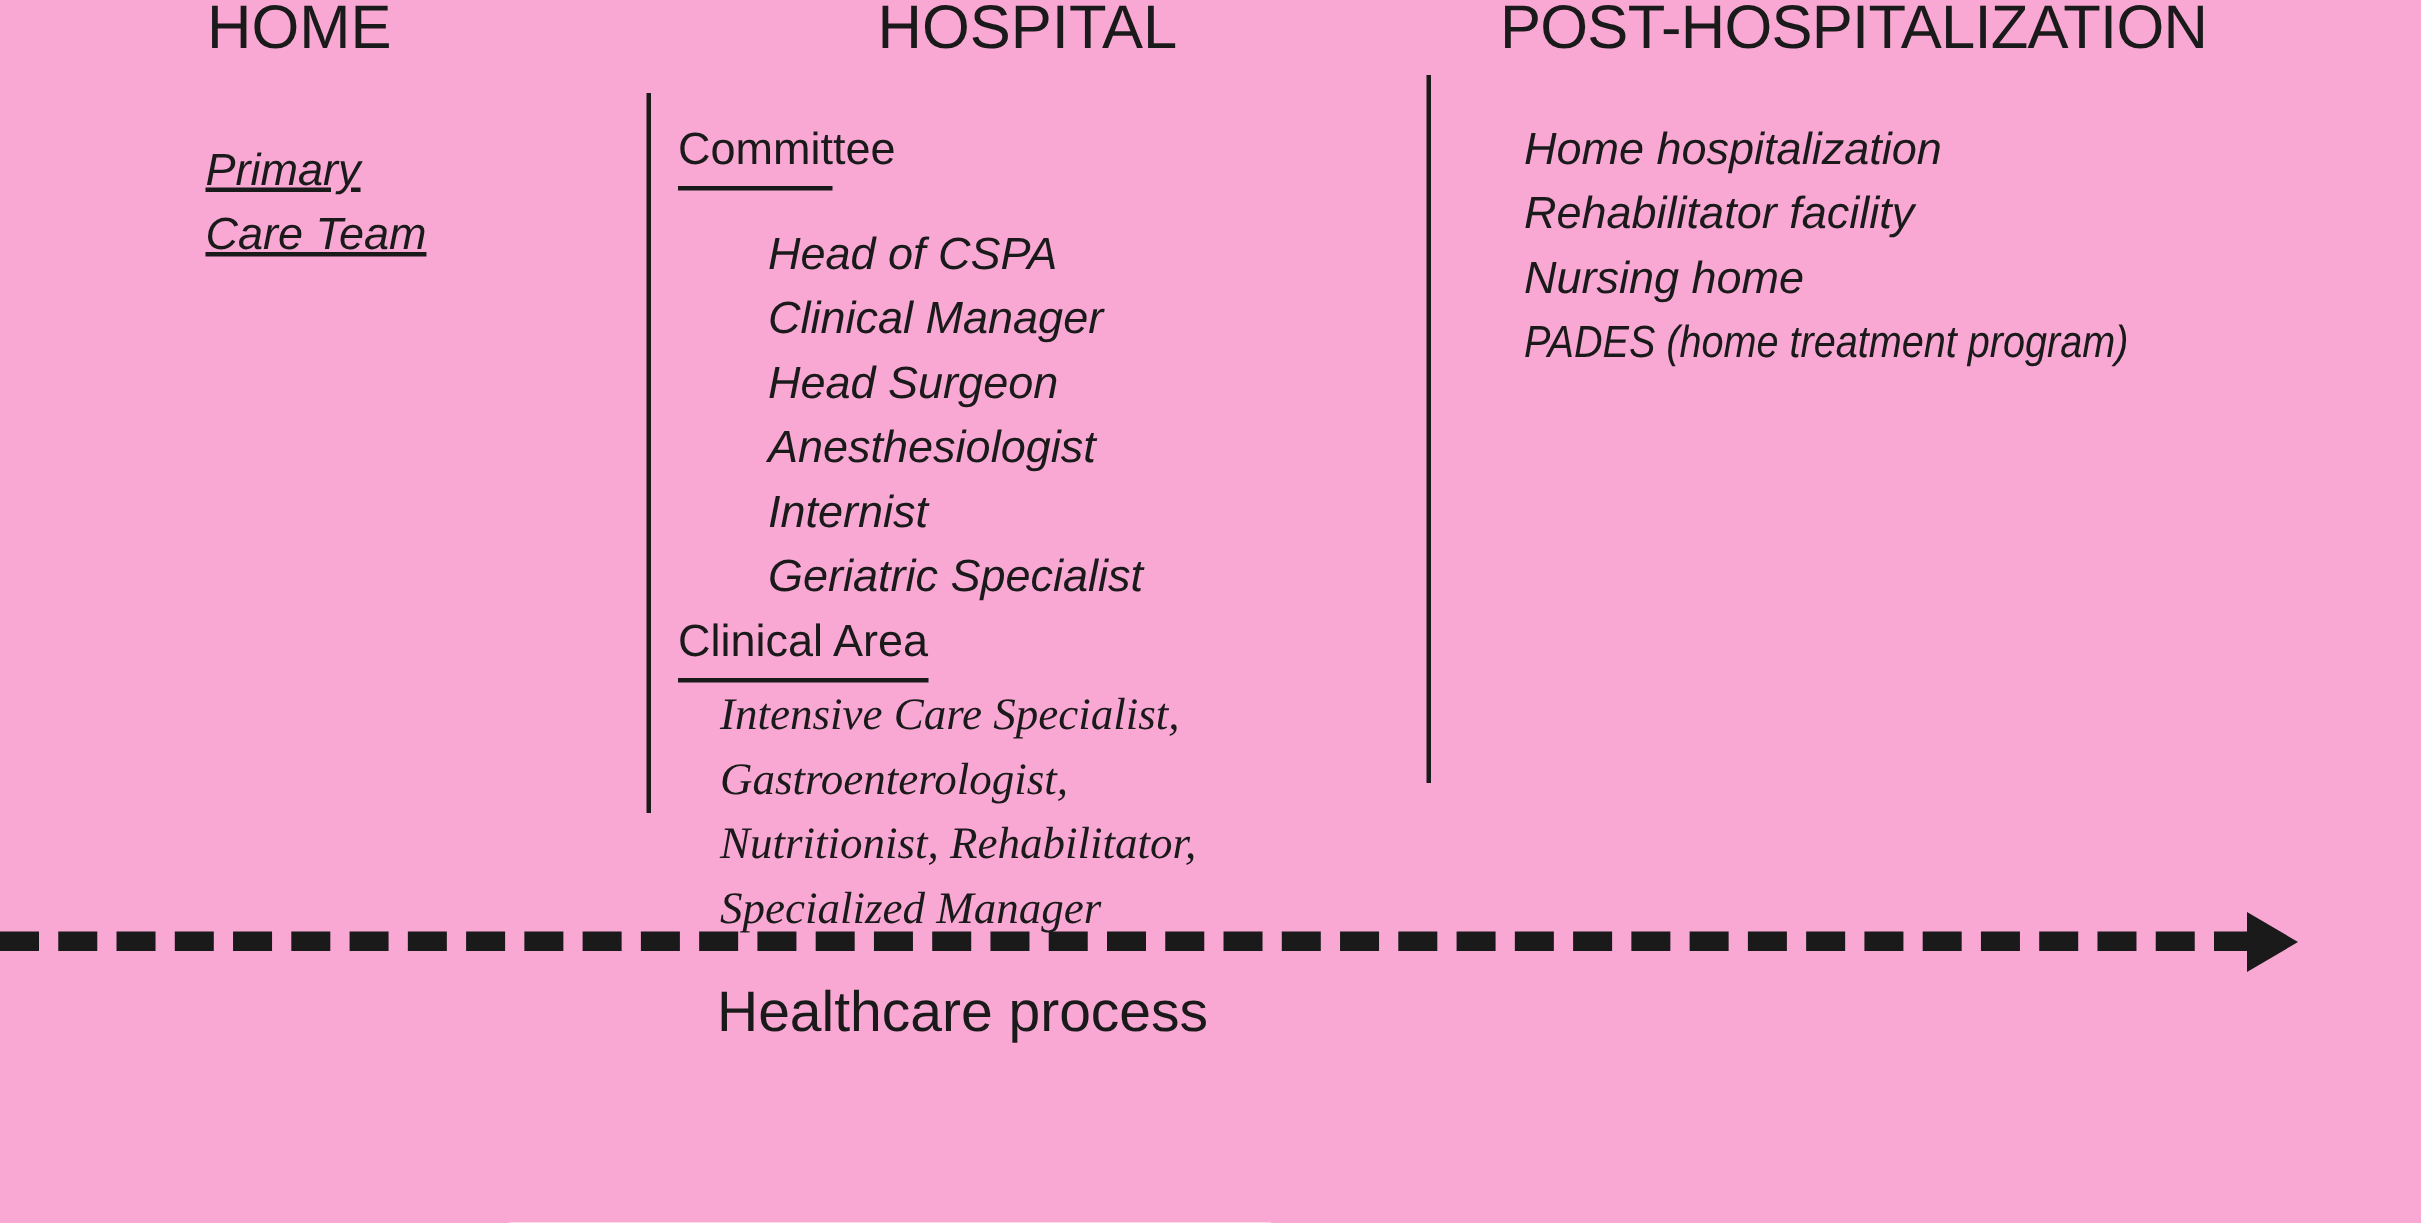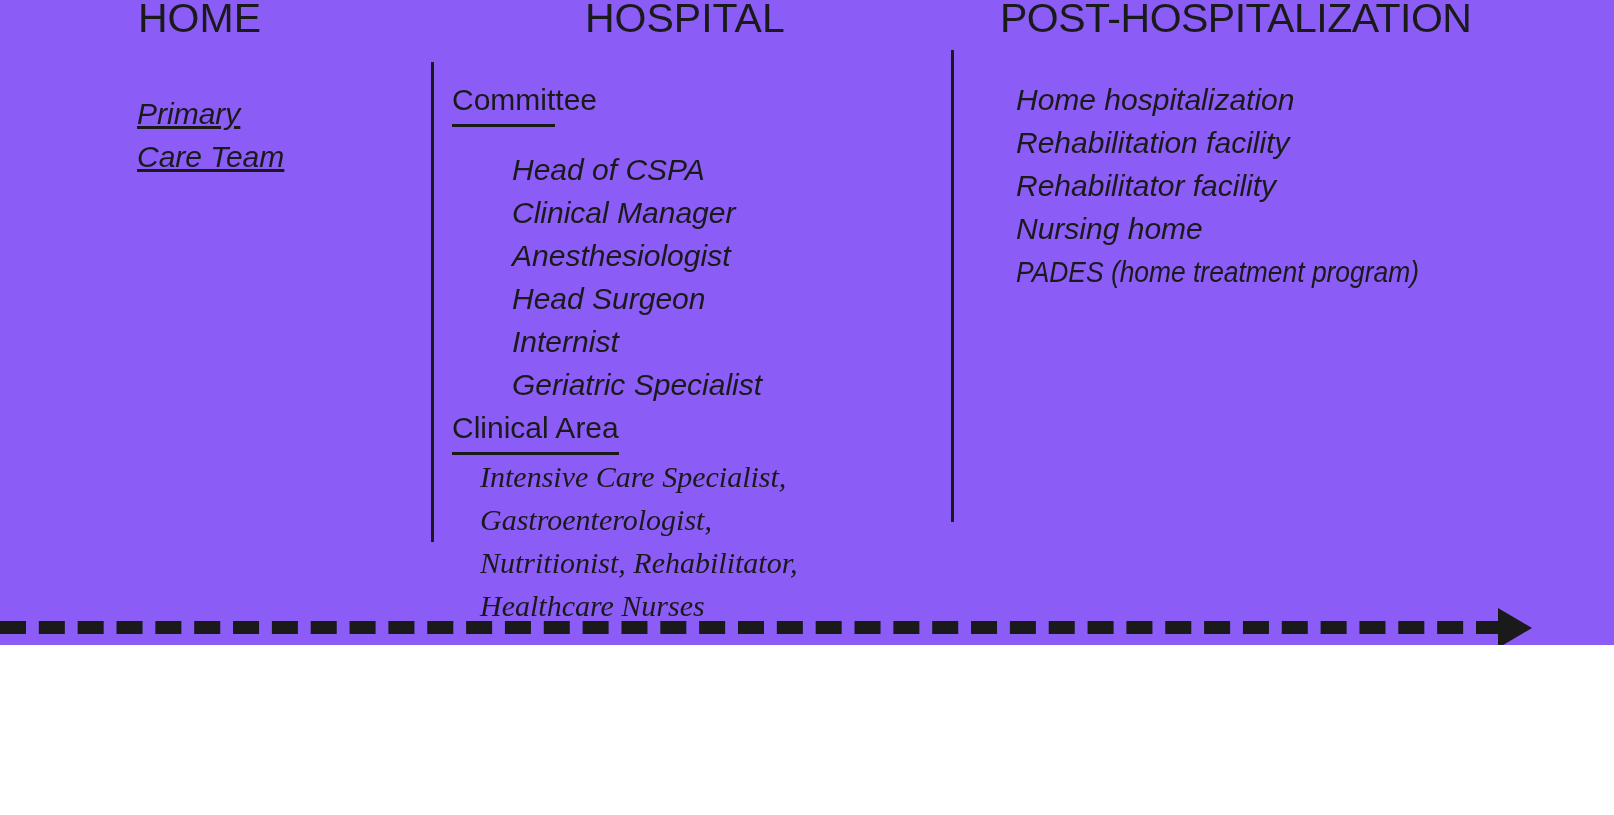--- a/index.html
+++ b/index.html
@@ -7,22 +7,22 @@
     padding: 0;
     background: #ffffff;
   }
   body {
     font-family: "Liberation Sans", sans-serif;
     color: #1a1a1a;
   }
   #canvas {
     position: relative;
     width: 1614px;
-    height: 645px;
-    background: #8b5cf6;
+    height: 815px;
+    background: #f9a8d4;
     overflow: hidden;
   }
   .abs { position: absolute; }
 
   
   .col-heading {
     font-size: 41px;
     font-weight: 400;
     font-style: normal;
     letter-spacing: 0px;
@@ -128,40 +128,40 @@
   <div class="abs" id="home-body">
     <div class="body-line">Primary</div>
     <div class="body-line">Care Team</div>
   </div>
 
   <div class="abs sub-heading" id="hosp-committee-label"><span class="underline-partial">Commit</span><span>tee</span></div>
 
   <div class="abs" id="hosp-committee-list">
     <div class="body-line">Head of CSPA</div>
     <div class="body-line">Clinical Manager</div>
+    <div class="body-line">Head Surgeon</div>
     <div class="body-line">Anesthesiologist</div>
-    <div class="body-line">Head Surgeon</div>
     <div class="body-line">Internist</div>
     <div class="body-line">Geriatric Specialist</div>
   </div>
 
   <div class="abs sub-heading" id="hosp-support-label"><span class="underline-partial">Clinical Area </span></div>
 
   <div class="abs" id="hosp-support-list">
     <div class="body-line">Intensive Care Specialist,</div>
     <div class="body-line">Gastroenterologist,</div>
     <div class="body-line">Nutritionist, Rehabilitator,</div>
-    <div class="body-line">Healthcare Nurses</div>
+    <div class="body-line">Specialized Manager</div>
   </div>
 
   <div class="abs" id="post-body">
     <div class="body-line">Home hospitalization</div>
-    <div class="body-line">Rehabilitation facility</div>
     <div class="body-line">Rehabilitator facility</div>
     <div class="body-line">Nursing home</div>
     <div class="body-line"><span class="condensed">PADES (home treatment program)</span></div>
   </div>
 
   <div class="abs" id="process-arrow-line"></div>
   <div class="abs" id="process-arrow-head"></div>
 
+  <div class="abs" id="process-label">Healthcare process</div>
 
 </div>
 
 </body></html>

